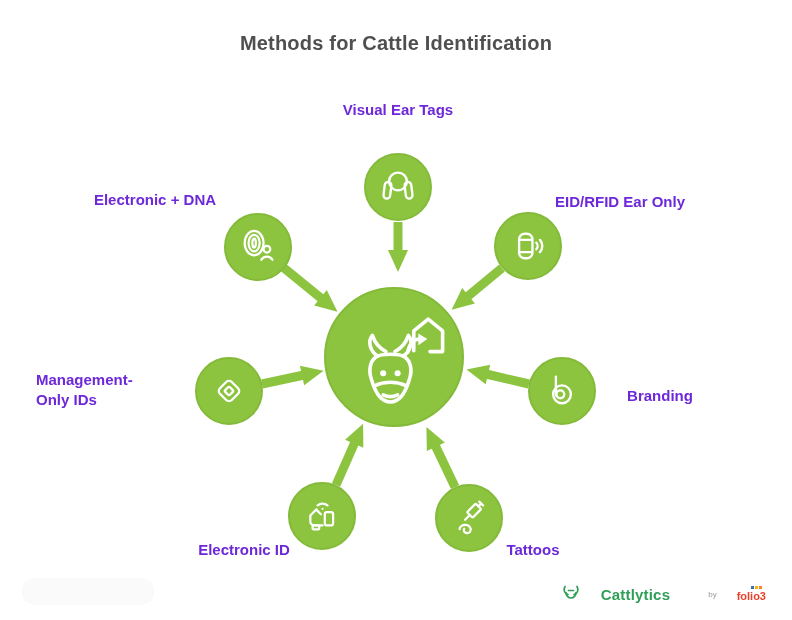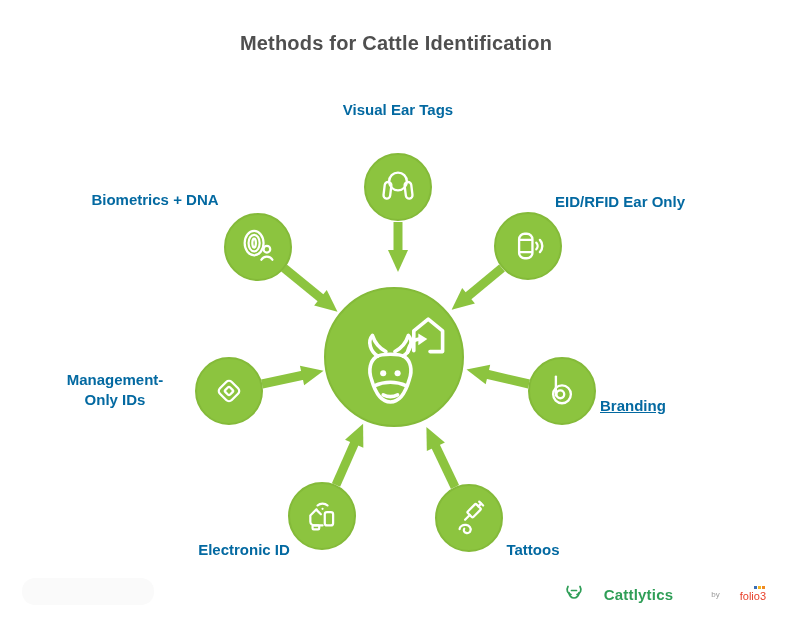--- a/index.html
+++ b/index.html
@@ -5,28 +5,28 @@
   html,body{margin:0;padding:0;background:#fff;}
   .canvas{
     position:relative;width:784px;height:620px;background:#ffffff;
     font-family:"Liberation Sans",sans-serif;overflow:hidden;
   }
   .title{
     position:absolute;top:32px;left:0;width:792px;text-align:center;
     font-size:20px;font-weight:bold;color:#4f4f4f;letter-spacing:.2px;
   }
   .label{
-    position:absolute;font-size:15px;font-weight:bold;color:#0369a1;
+    position:absolute;font-size:15px;font-weight:bold;color:#6d28d9;
     white-space:pre-line;line-height:20px;
   }
   .lbl-visual{top:100px;left:298px;width:200px;text-align:center;}
   .lbl-biometrics{top:190px;left:55px;width:200px;text-align:center;}
   .lbl-eid{top:192px;left:510px;width:220px;text-align:center;}
-  .lbl-management{top:370px;left:44px;width:142px;text-align:center;}
-  .lbl-branding{top:396px;left:600px;width:120px;text-align:left;text-decoration:underline;}
+  .lbl-management{top:370px;left:36px;width:142px;text-align:left;}
+  .lbl-branding{top:386px;left:600px;width:120px;text-align:center;}
   .lbl-electronic{top:540px;left:174px;width:140px;text-align:center;}
   .lbl-tattoos{top:540px;left:473px;width:120px;text-align:center;}
 
   .hub{
     position:absolute;left:324px;top:287px;width:140px;height:140px;
     border-radius:50%;background:#8cc43f;border:2px solid #84ba39;
     box-sizing:border-box;display:flex;align-items:center;justify-content:center;
   }
   .node{
     position:absolute;width:68px;height:68px;border-radius:50%;
@@ -47,41 +47,41 @@
   .watermark{
     position:absolute;left:22px;top:578px;width:132px;height:27px;
     background:#fafafa;border-radius:13px;
   }
 
   .footer{
     position:absolute;right:18px;top:584px;display:flex;align-items:center;gap:20px;
   }
   .brand-name{font-size:15px;font-weight:bold;color:#2f9e57;letter-spacing:.2px;}
   .by-label{font-size:8px;color:#9a9a9a;margin-left:18px;}
-  .partner{position:relative;font-size:11px;font-weight:normal;color:#e8402a;padding-top:4px;}
+  .partner{position:relative;font-size:11px;font-weight:bold;color:#e8402a;padding-top:4px;}
   .partner .sq{position:absolute;width:3px;height:3px;top:0;}
   .partner .sq1{left:14px;background:#3b6fb5;}
   .partner .sq2{left:18px;background:#f5b51d;}
   .partner .sq3{left:22px;background:#f08a21;}
 </style>
 </head>
 <body>
 
 <div class="canvas">
 
   <div class="title">Methods for Cattle Identification</div>
 
   <div class="label lbl-visual">Visual Ear Tags</div>
   <div class="label lbl-eid">EID/RFID Ear Only</div>
   <div class="label lbl-branding">Branding</div>
   <div class="label lbl-tattoos">Tattoos</div>
   <div class="label lbl-electronic">Electronic ID</div>
   <div class="label lbl-management">Management-
 Only IDs</div>
-  <div class="label lbl-biometrics">Biometrics + DNA</div>
+  <div class="label lbl-biometrics">Electronic + DNA</div>
 
   <svg class="arrows" viewBox="0 0 792 620">
     <defs>
       <marker id="ah" markerUnits="userSpaceOnUse" markerWidth="26" markerHeight="26" refX="3" refY="13" orient="auto">
         <path d="M1,3 L23,13 L1,23 Z" fill="#8cc43f"></path>
       </marker>
     </defs>
     <line x1="398" y1="222" x2="398" y2="252" stroke="#8cc43f" stroke-width="9" marker-end="url(#ah)"></line>
     <line x1="502" y1="268" x2="467" y2="297" stroke="#8cc43f" stroke-width="9" marker-end="url(#ah)"></line>
     <line x1="529" y1="384" x2="486" y2="374" stroke="#8cc43f" stroke-width="9" marker-end="url(#ah)"></line>

